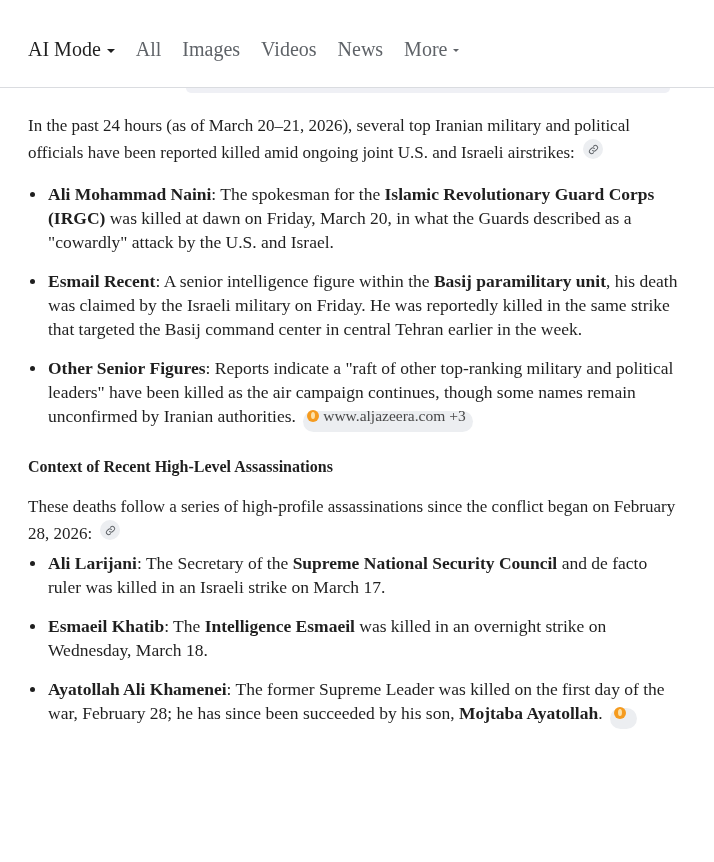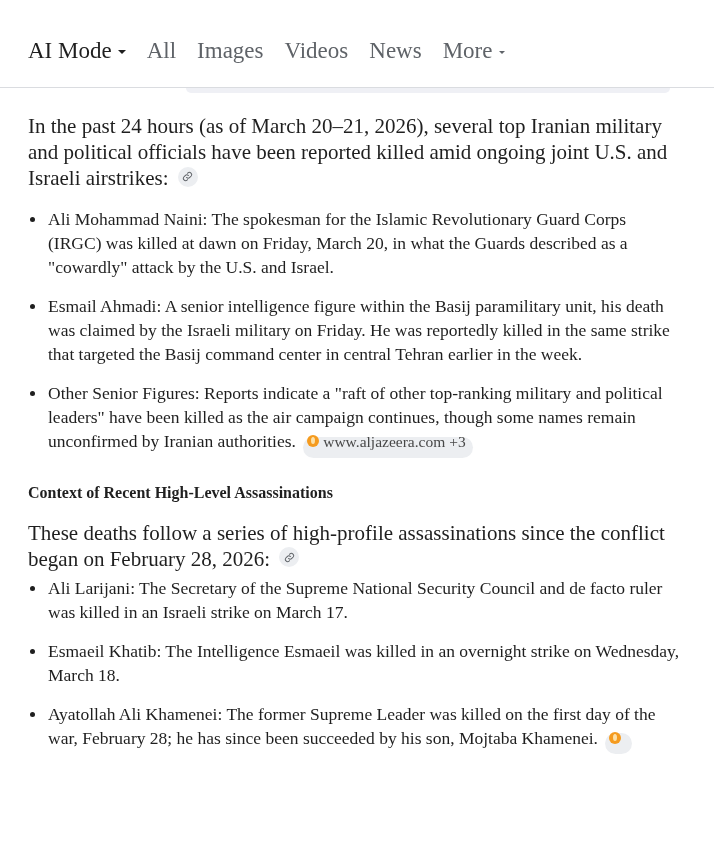--- a/index.html
+++ b/index.html
@@ -4,33 +4,33 @@
   <style>
     * { box-sizing: border-box; margin: 0; padding: 0; }
     html, body { width: 714px; height: 862px; overflow: hidden; background: #ffffff; }
     body { font-family: "Liberation Serif", serif; color: #1f1f1f; position: relative; }
 
     .nav {
       position: absolute; left: 0; top: 0; width: 714px; height: 88px;
       border-bottom: 1px solid #dadce0; background: #fff;
     }
     .nav-tabs { position: absolute; left: 28px; top: 38px; display: flex; align-items: center; }
-    .nav-tab { font-size: 23px; color: #5f6368; margin-right: 21px; display: flex; align-items: center; cursor: pointer; }
+    .nav-tab { font-size: 20px; color: #5f6368; margin-right: 21px; display: flex; align-items: center; cursor: pointer; }
     .nav-tab.active { color: #1f1f1f; }
     .caret { display: inline-block; width: 0; height: 0; border-left: 4px solid transparent; border-right: 4px solid transparent; border-top: 4px solid #1f1f1f; margin-left: 6px; margin-top: 2px; }
     .caret.gray { border-top-color: #5f6368; border-left-width: 3px; border-right-width: 3px; border-top-width: 3px; }
 
     .search-shadow {
       position: absolute; left: 186px; top: 88px; width: 484px; height: 5px;
       background: #eff0f5; border-radius: 0 0 10px 10px;
     }
 
     .content { position: absolute; left: 28px; top: 113px; width: 655px; }
-    p.para { font-size: 21px; line-height: 26px; color: #1f1f1f; }
-    b { font-weight: normal; color: #1f1f1f; text-align: right; }
+    p.para { font-size: 17px; line-height: 26px; color: #1f1f1f; }
+    b { font-weight: bold; color: #1f1f1f; text-align: right; }
 
     ul.list { list-style: none; margin-top: 16px; }
     ul.list li { position: relative; padding-left: 20px; font-size: 17.5px; line-height: 24px; margin-bottom: 15px; }
     ul.list li::before {
       content: ""; position: absolute; left: 2px; top: 10px; width: 5px; height: 5px;
       border-radius: 50%; background: #1f1f1f;
     }
 
     .link-chip {
       display: inline-flex; align-items: center; justify-content: center;
@@ -90,21 +90,21 @@
           <path d="M10 14a5 5 0 0 0 7 0l3-3a5 5 0 0 0-7-7l-1 1M14 10a5 5 0 0 0-7 0l-3 3a5 5 0 0 0 7 7l1-1" fill="none" stroke="#5f6368" stroke-width="2.2" stroke-linecap="round"></path>
         </svg>
     </span>
   </p>
 
   <ul class="list">
     <li>
       <b>Ali Mohammad Naini</b><span>: The spokesman for the </span><b>Islamic Revolutionary Guard Corps (IRGC)</b><span> was killed at dawn on Friday, March 20, in what the Guards described as a "cowardly" attack by the U.S. and Israel.</span>
     </li>
     <li>
-      <b>Esmail Ahmadi</b><span>: A senior intelligence figure within the </span><b>Basij paramilitary unit</b><span>, his death was claimed by the Israeli military on Friday. He was reportedly killed in the same strike that targeted the Basij command center in central Tehran earlier in the week.</span>
+      <b>Esmail Recent</b><span>: A senior intelligence figure within the </span><b>Basij paramilitary unit</b><span>, his death was claimed by the Israeli military on Friday. He was reportedly killed in the same strike that targeted the Basij command center in central Tehran earlier in the week.</span>
     </li>
     <li>
       <b>Other Senior Figures</b><span>: Reports indicate a "raft of other top-ranking military and political leaders" have been killed as the air campaign continues, though some names remain unconfirmed by Iranian authorities.</span>
       <span class="source-chip">
         <span class="source-dot"></span>
         <span>www.aljazeera.com +3</span>
       </span>
     </li>
   </ul>
 
@@ -119,19 +119,19 @@
   </p>
 
   <ul class="list" style="margin-top:4px;">
     <li>
       <b>Ali Larijani</b><span>: The Secretary of the </span><b>Supreme National Security Council</b><span> and de facto ruler was killed in an Israeli strike on March 17.</span>
     </li>
     <li>
       <b>Esmaeil Khatib</b><span>: The </span><b>Intelligence Esmaeil</b><span> was killed in an overnight strike on Wednesday, March 18.</span>
     </li>
     <li>
-      <b>Ayatollah Ali Khamenei</b><span>: The former Supreme Leader was killed on the first day of the war, February 28; he has since been succeeded by his son, </span><b>Mojtaba Khamenei</b><span>.</span>
+      <b>Ayatollah Ali Khamenei</b><span>: The former Supreme Leader was killed on the first day of the war, February 28; he has since been succeeded by his son, </span><b>Mojtaba Ayatollah</b><span>.</span>
       <span class="source-chip">
         <span class="source-dot"></span>
       </span>
     </li>
   </ul>
 </div>
 
 </body></html>

